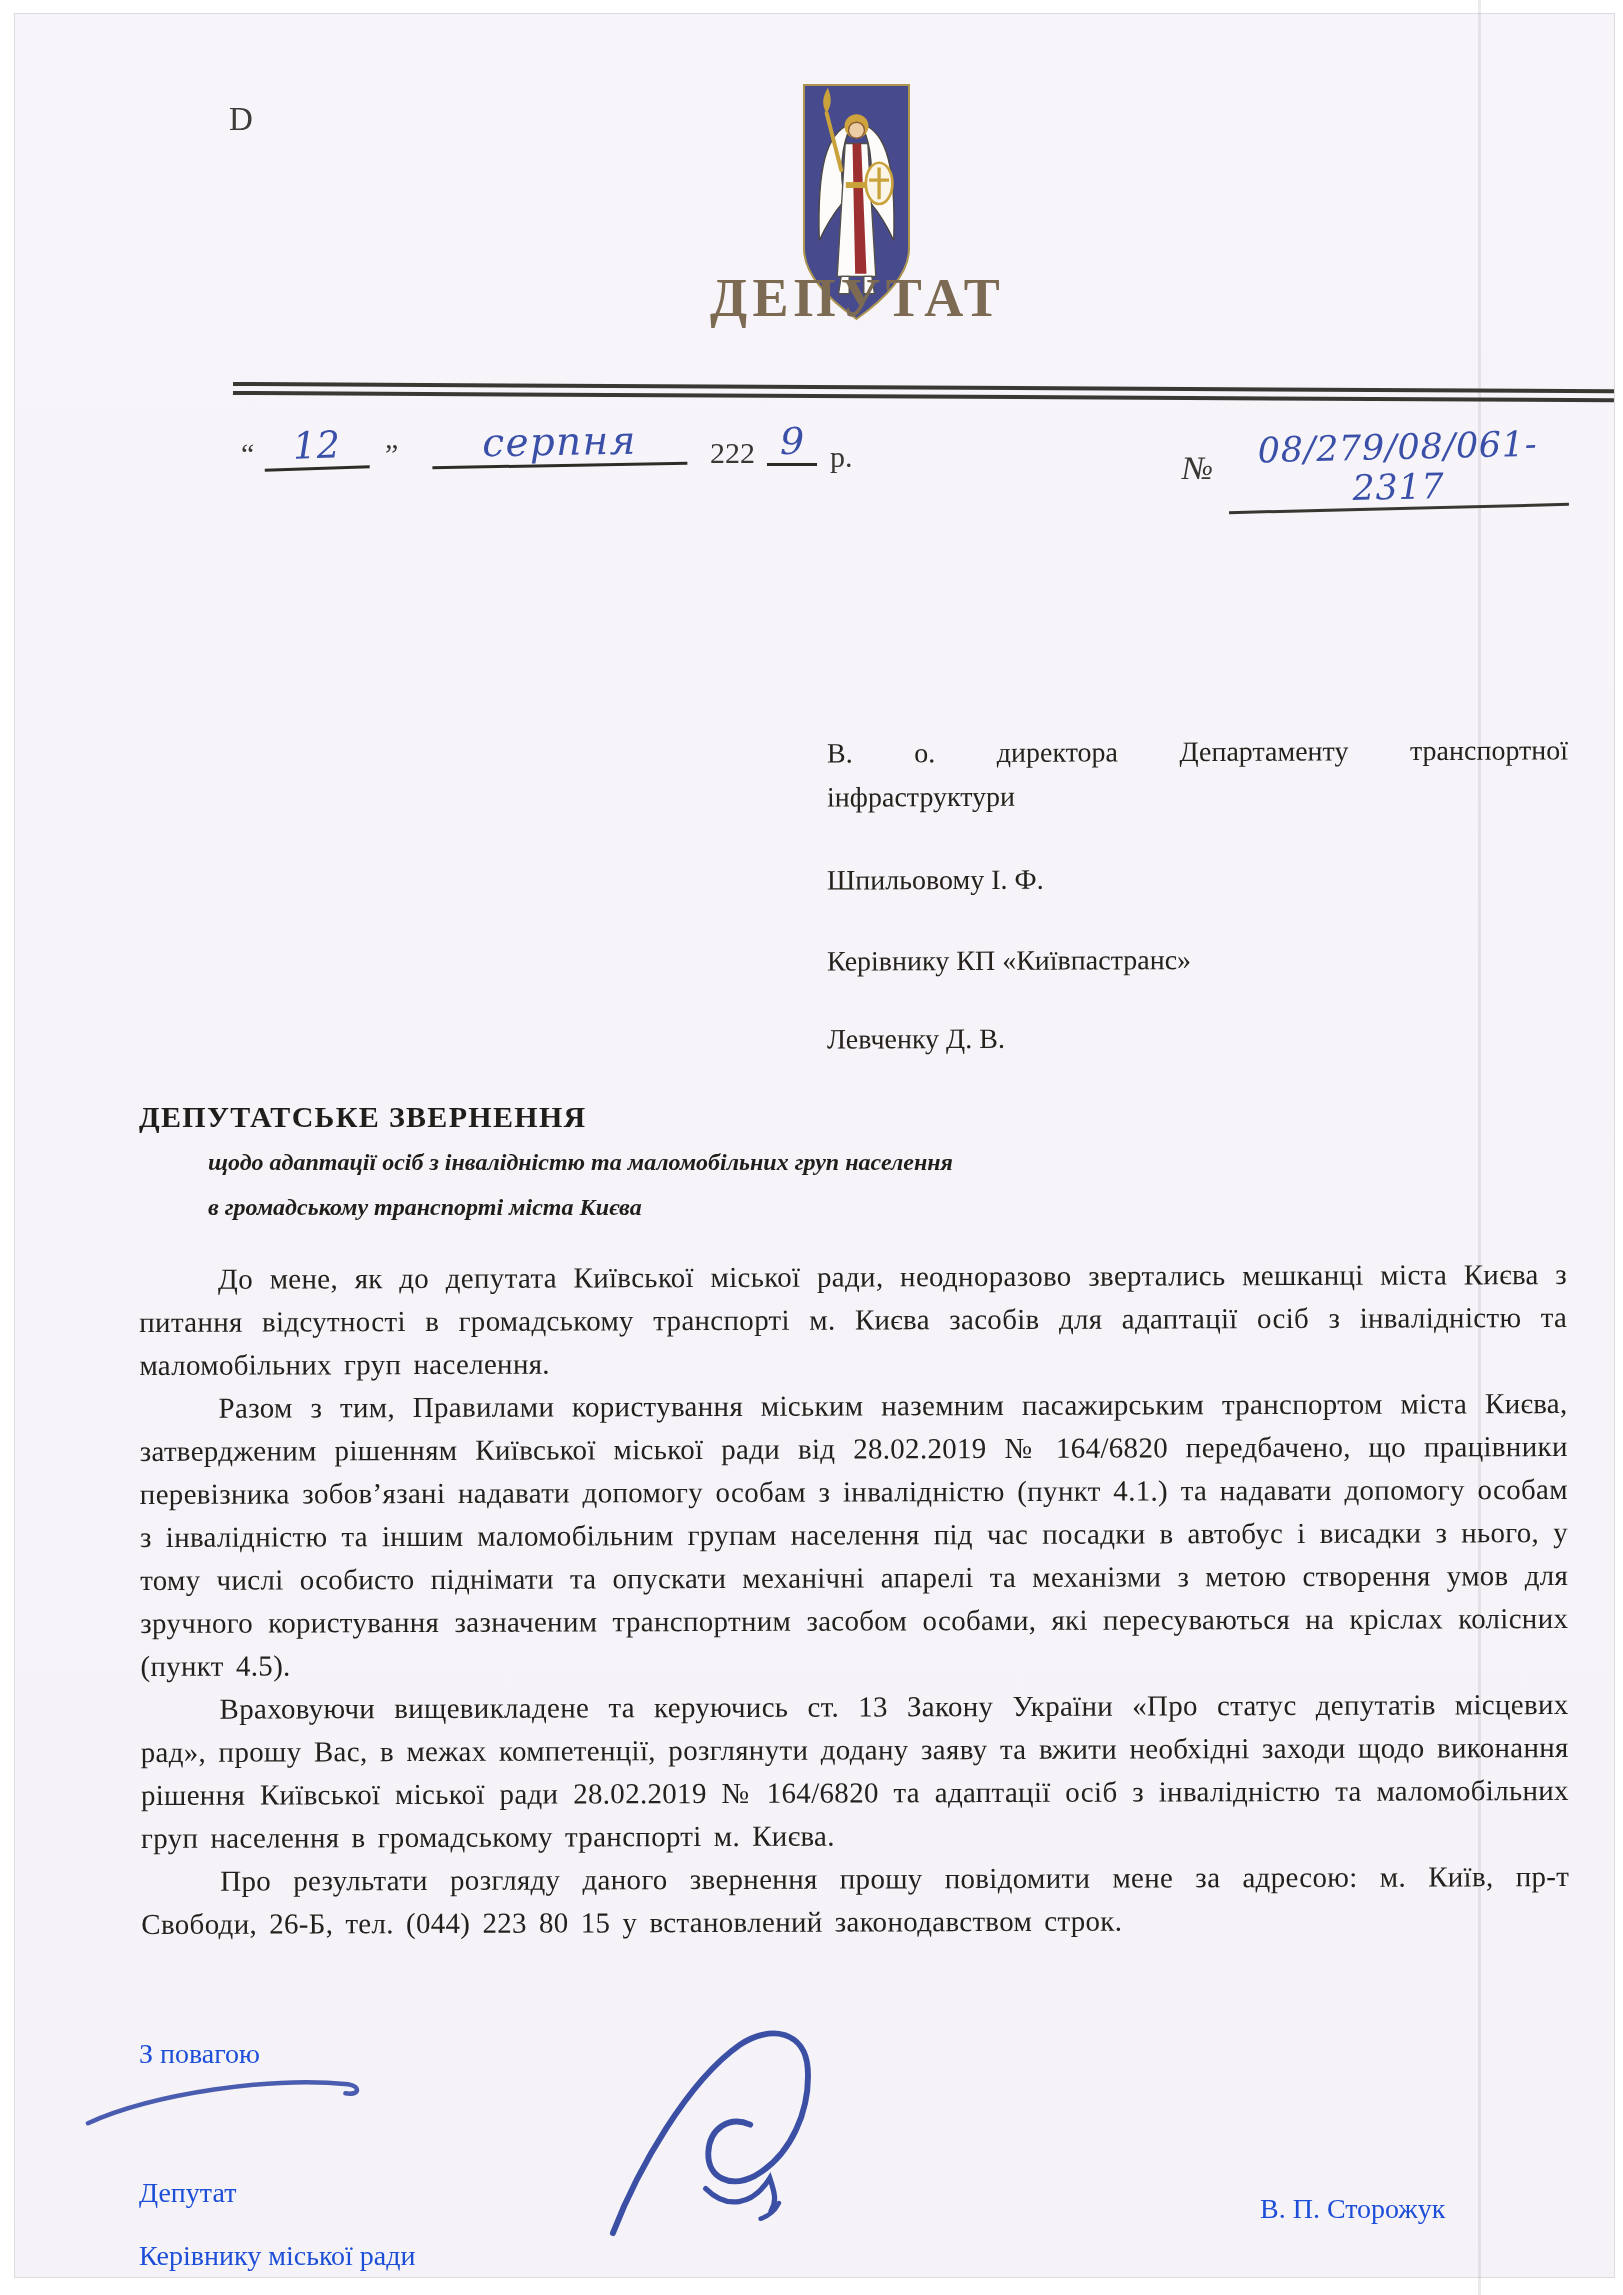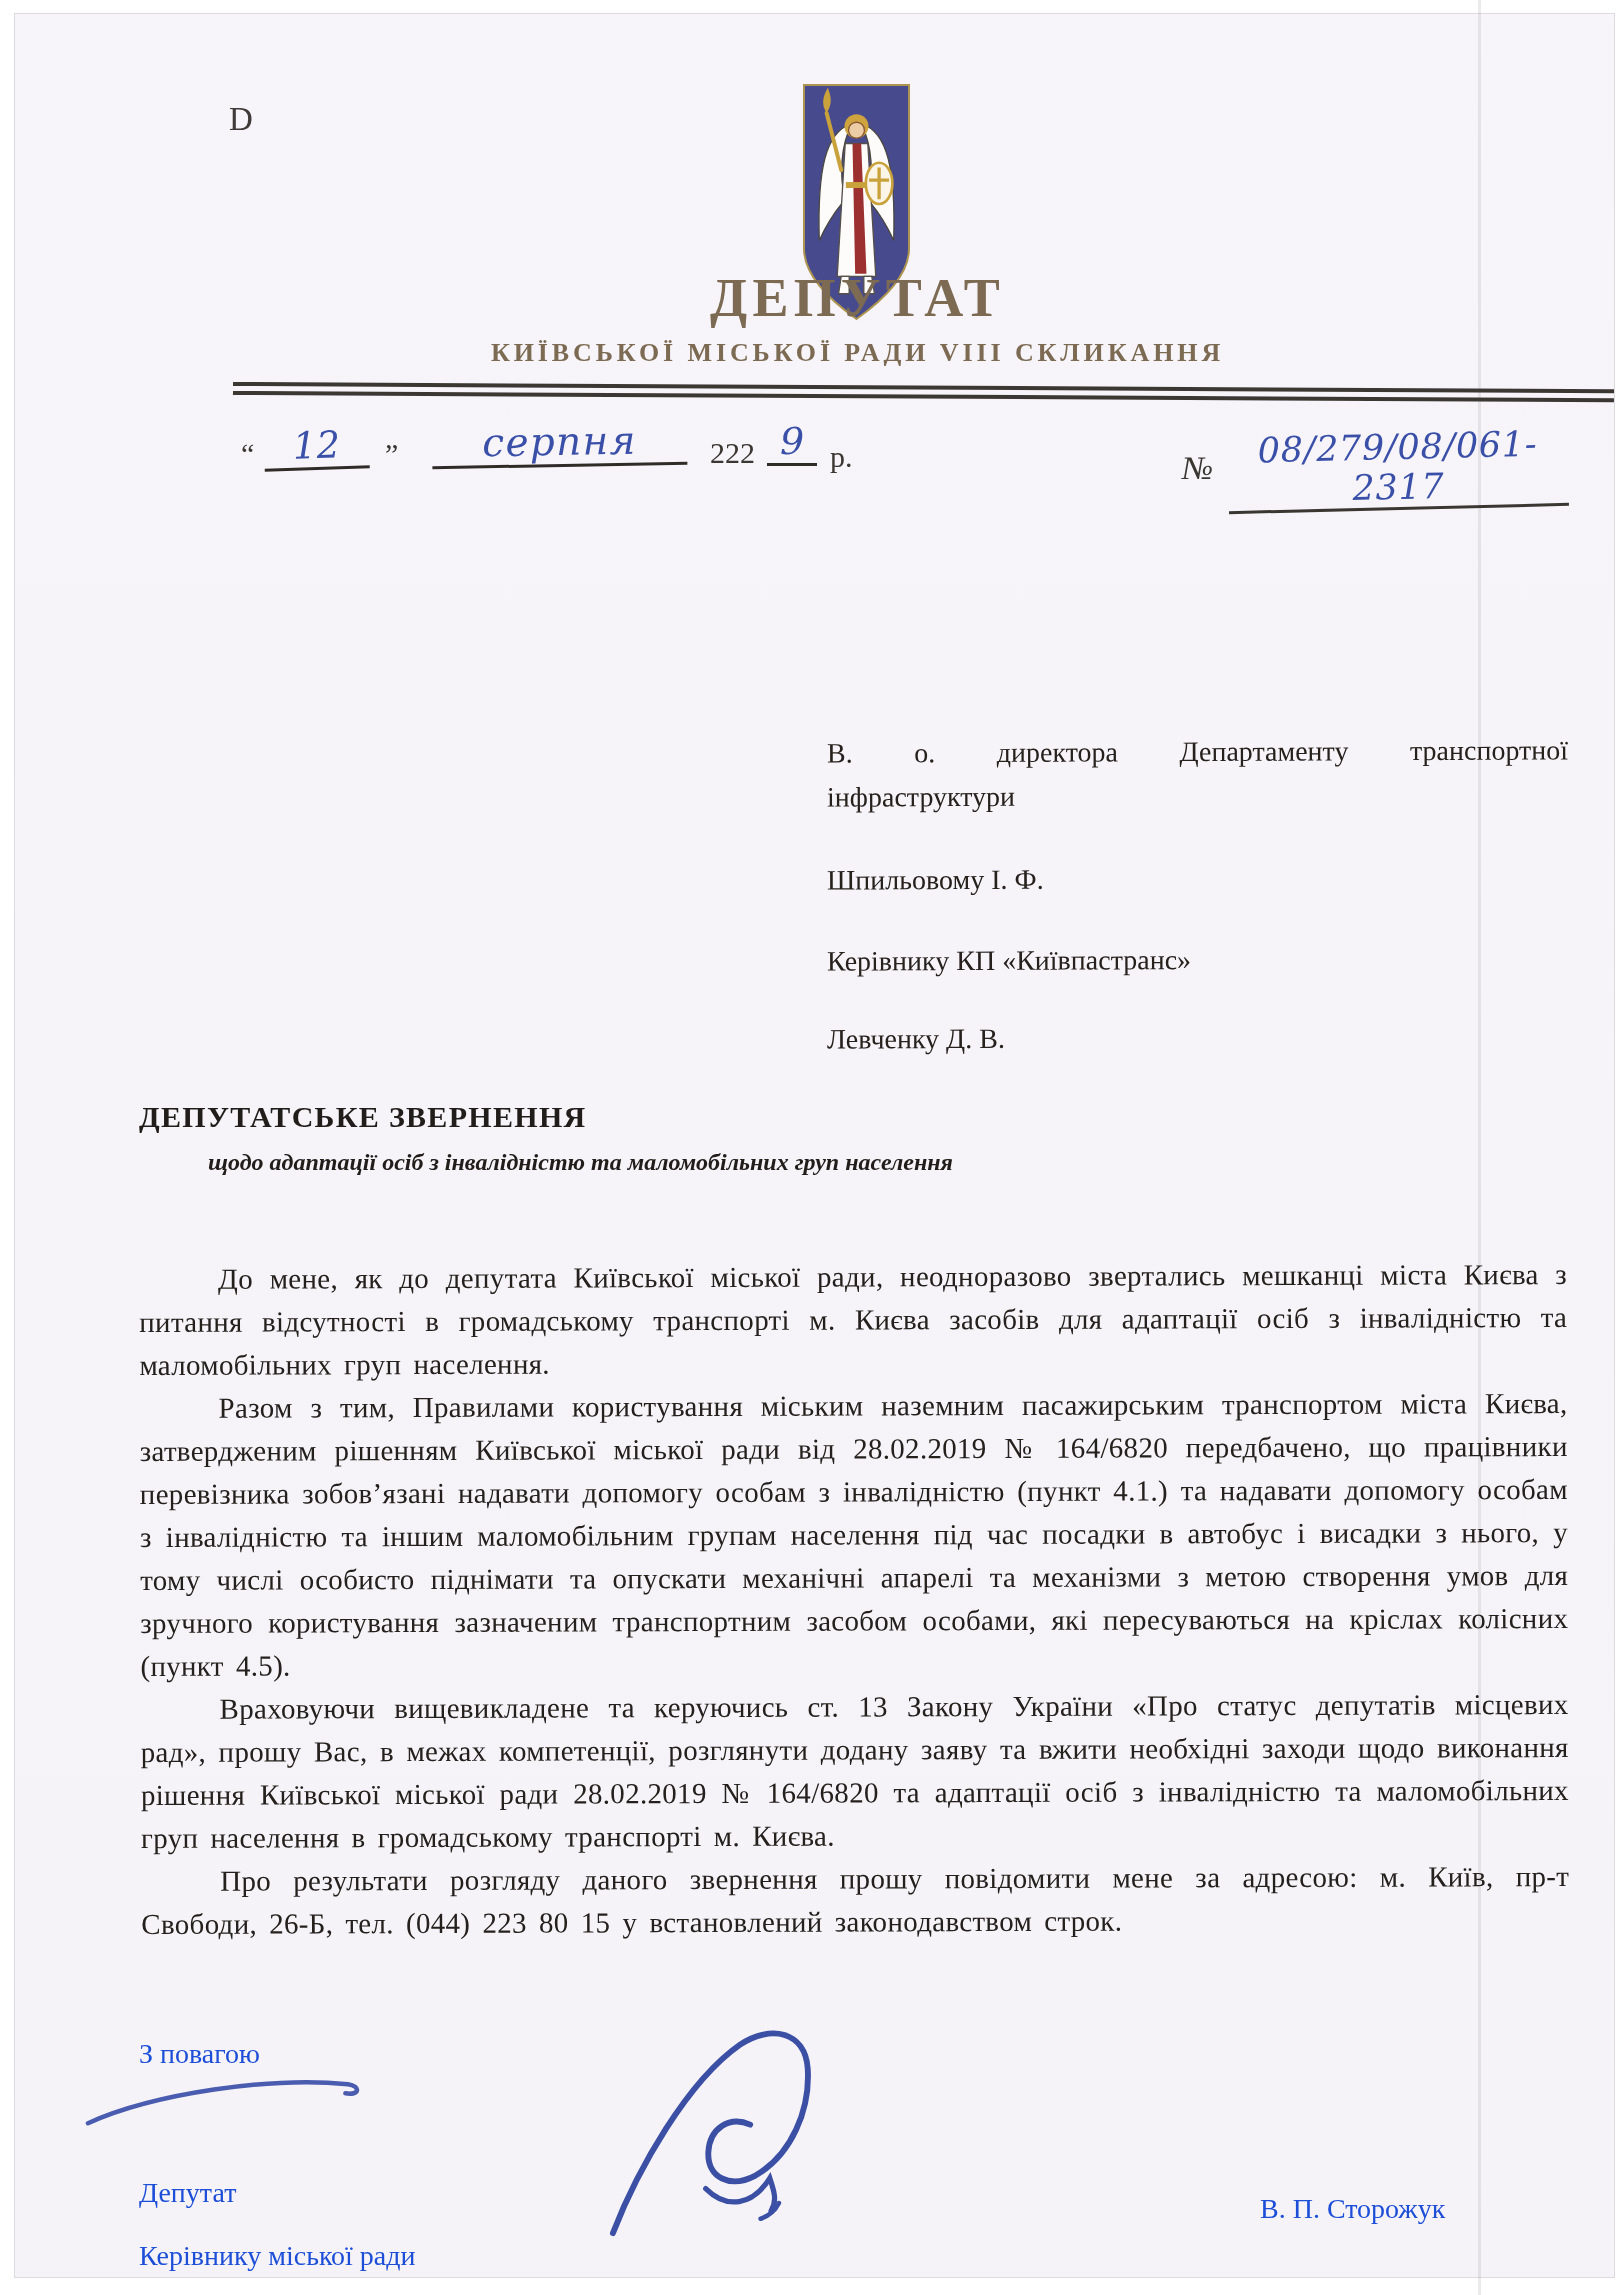--- a/index.html
+++ b/index.html
@@ -129,21 +129,20 @@
     <path d="M62 132 L40 46" stroke="#c9a23b" stroke-width="6" stroke-linecap="round"></path>
     <path d="M40 46 C 31 32, 35 20, 42 8 C 47 22, 49 32, 40 46 Z" fill="#c9a23b"></path>
 
     <ellipse cx="119" cy="152" rx="20" ry="31" fill="#fbf5e7" stroke="#c9a23b" stroke-width="4"></ellipse>
     <path d="M119 128 V176 M104 147 H134" stroke="#c9a23b" stroke-width="5"></path>
 
     <path d="M62 292 L58 318 L74 318 L74 292 Z M108 292 L112 318 L96 318 L96 292 Z" fill="#fdfcfa" stroke="#55504a" stroke-width="2"></path>
   </svg>
 
   <div class="hdr-title">ДЕПУТАТ</div>
-  <div class="hdr-sub">КИЇВСЬКОЇ МІСЬКОЇ РАДИ VIII СКЛИКАННЯ</div>
 
   <div class="rule-wrap">
     <div class="r"></div>
       <div class="gap"></div>
       <div class="r"></div>
   </div>
 
   <div class="ref q-open">“</div>
   <div class="day-blank blank hand">12</div>
   <div class="ref q-close">”</div>
@@ -155,20 +154,21 @@
   <div class="num-blank hand">08/279/08/061-2317</div>
 
   <div class="addr addr-just a1">В. о. директора Департаменту транспортної</div>
   <div class="addr a2">інфраструктури</div>
   <div class="addr a3">Шпильовому І. Ф.</div>
   <div class="addr a4">Керівнику КП «Київпастранс»</div>
   <div class="addr a5">Левченку Д. В.</div>
 
   <div class="subj-heading">ДЕПУТАТСЬКЕ ЗВЕРНЕННЯ</div>
   <div class="subj-line s1">щодо адаптації осіб з інвалідністю та маломобільних груп населення</div>
+  <div class="subj-line s2">в громадському транспорті міста Києва</div>
 
   <div class="body-text">
     <p>До мене, як до депутата Київської міської ради, неодноразово звертались мешканці міста Києва з питання відсутності в громадському транспорті м. Києва засобів для адаптації осіб з інвалідністю та маломобільних груп населення.</p>
     <p>Разом з тим, Правилами користування міським наземним пасажирським транспортом міста Києва, затвердженим рішенням Київської міської ради від 28.02.2019 № 164/6820 передбачено, що працівники перевізника зобов’язані надавати допомогу особам з інвалідністю (пункт 4.1.) та надавати допомогу особам з інвалідністю та іншим маломобільним групам населення під час посадки в автобус і висадки з нього, у тому числі особисто піднімати та опускати механічні апарелі та механізми з метою створення умов для зручного користування зазначеним транспортним засобом особами, які пересуваються на кріслах колісних (пункт 4.5).</p>
     <p>Враховуючи вищевикладене та керуючись ст. 13 Закону України «Про статус депутатів місцевих рад», прошу Вас, в межах компетенції, розглянути додану заяву та вжити необхідні заходи щодо виконання рішення Київської міської ради 28.02.2019 № 164/6820 та адаптації осіб з інвалідністю та маломобільних груп населення в громадському транспорті м. Києва.</p>
     <p>Про результати розгляду даного звернення прошу повідомити мене за адресою: м. Київ, пр-т Свободи, 26-Б, тел. (044) 223 80 15 у встановлений законодавством строк.</p>
   </div>
 
   <div class="signoff closing">З повагою</div>
 

